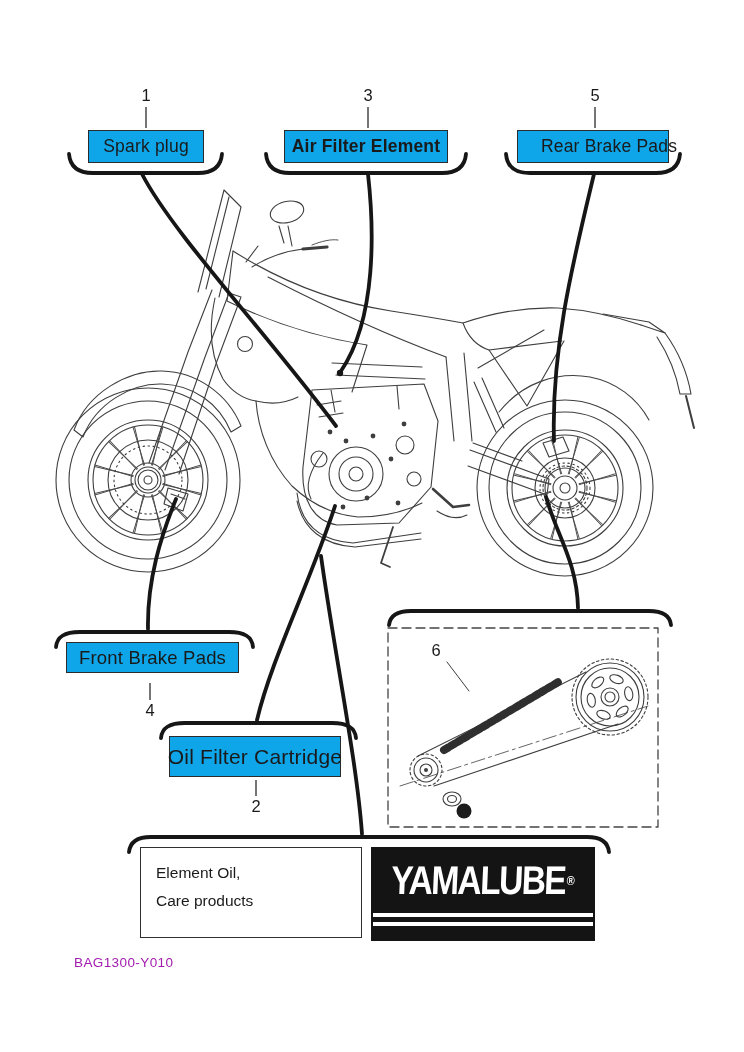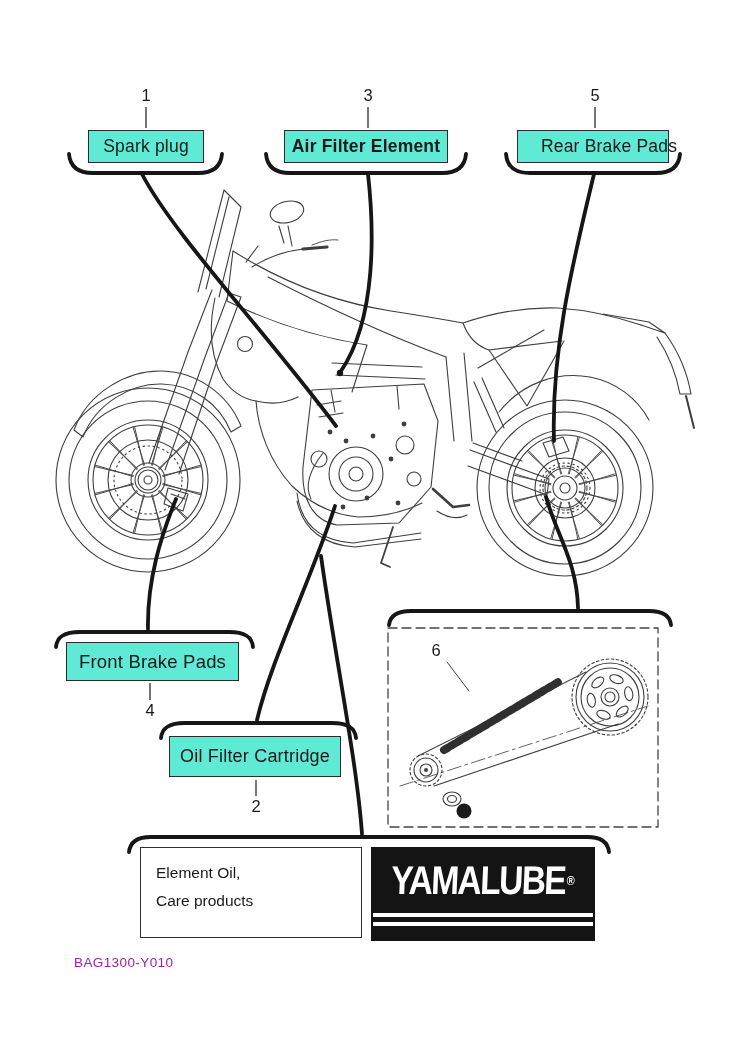--- a/index.html
+++ b/index.html
@@ -1,19 +1,19 @@
 <!DOCTYPE html>
 <html><head>
 <meta charset="utf-8">
 <style>
   html,body{margin:0;padding:0;background:#fff;}
   .page{position:relative;width:744px;height:1052px;background:#ffffff;
         font-family:"Liberation Sans",sans-serif;color:#1a1a1a;overflow:hidden;}
   .diagram-svg{position:absolute;left:0;top:0;width:744px;height:1052px;}
-  .callout-box{position:absolute;border:1.6px solid #2b2b2b;background:#5eead4;
+  .callout-box{position:absolute;border:1.6px solid #2b2b2b;background:#0ea5e9;
         display:flex;align-items:center;justify-content:center;
         font-size:17.5px;letter-spacing:.2px;white-space:nowrap;box-sizing:border-box;}
   .num{position:absolute;width:24px;text-align:center;font-size:16.5px;}
   .care-box{position:absolute;left:140px;top:847px;width:222px;height:91px;
         border:1.5px solid #2f2f2f;background:#fff;box-sizing:border-box;
         padding:11px 8px 0 15px;font-size:15.5px;line-height:28px;}
   .brand-box{position:absolute;left:371px;top:847px;width:224px;height:94px;
         background:#141414;display:flex;flex-direction:column;box-sizing:border-box;}
   .brand-text{height:66px;display:flex;align-items:center;justify-content:center;
         color:#ffffff;font-weight:bold;font-size:40px;letter-spacing:-2px;
@@ -209,22 +209,22 @@
   <span class="num" style="left:134px;top:86px;">1</span>
   <span class="num" style="left:356px;top:86px;">3</span>
   <span class="num" style="left:583px;top:86px;">5</span>
   <span class="num" style="left:138px;top:701px;">4</span>
   <span class="num" style="left:244px;top:797px;">2</span>
   <span class="num" style="left:424px;top:641px;">6</span>
 
   <div class="callout-box" style="left:88px;top:130px;width:116px;height:33px;">Spark plug</div>
   <div class="callout-box" style="left:284px;top:130px;width:164px;height:33px;font-weight:bold;">Air Filter Element</div>
   <div class="callout-box" style="left:517px;top:130px;width:152px;height:33px;padding-left:32px;">Rear Brake Pads</div>
-  <div class="callout-box" style="left:66px;top:642px;width:173px;height:39px;font-size:18.5px;">Front Brake Pads</div>
-  <div class="callout-box" style="left:169px;top:736px;width:172px;height:41px;font-size:18px;">Oil Filter Cartridge</div>
+  <div class="callout-box" style="left:66px;top:642px;width:173px;height:31px;font-size:18.5px;">Front Brake Pads</div>
+  <div class="callout-box" style="left:169px;top:736px;width:172px;height:41px;font-size:21px;">Oil Filter Cartridge</div>
 
   <div class="care-box">
     <div>Element Oil,</div>
     <div>Care products</div>
   </div>
 
   <div class="brand-box">
     <div class="brand-text">
       <span>YAMALUBE</span>
         <span class="brand-reg">®</span>

